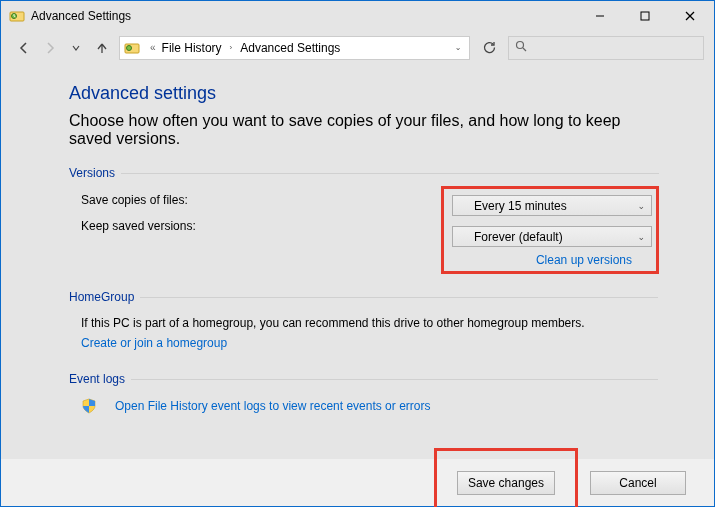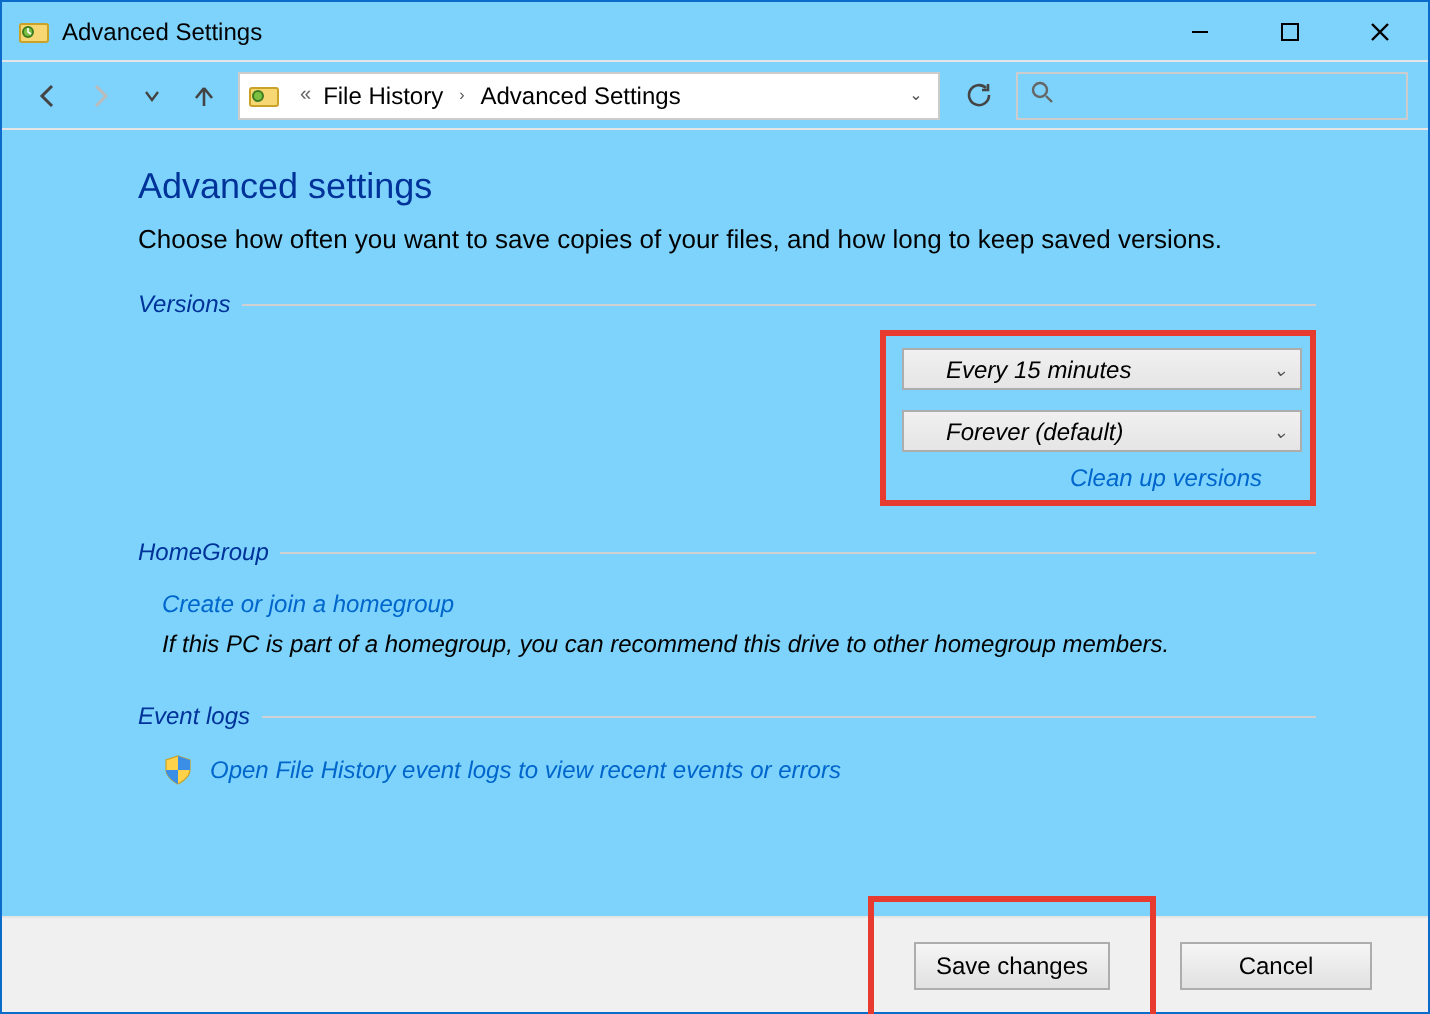--- a/index.html
+++ b/index.html
@@ -1,17 +1,17 @@
 <!DOCTYPE html>
 <html><head>
 <meta charset="utf-8">
 <style>
 * { box-sizing: border-box; margin: 0; padding: 0; }
 body { font-family: "Segoe UI", Tahoma, sans-serif; font-size: 12px; color: #000; background: #fff; }
-.window { width: 715px; height: 507px; border: 1px solid #0b6bcb; background: #7dd3fc; display: flex; flex-direction: column; }
+.window { width: 715px; height: 507px; border: 1px solid #0b6bcb; background: #e5e5e5; display: flex; flex-direction: column; }
 .titlebar { height: 30px; display: flex; align-items: center; padding: 0 2px 0 8px; border-bottom: 1px solid #e5e5e5; }
 .titlebar-icon { width: 16px; height: 16px; margin-right: 6px; display: inline-flex; align-items: center; justify-content: center; }
 .titlebar-title { flex: 0 0 auto; font-size: 12px; }
 .titlebar-spacer { flex: 1; }
 .titlebar-controls { display: flex; height: 100%; }
 .titlebar-btn { width: 45px; display: flex; align-items: center; justify-content: center; font-size: 14px; }
 .navbar { height: 34px; display: flex; align-items: center; padding: 0 10px 0 14px; gap: 8px; border-bottom: 1px solid #e5e5e5; }
 .nav-arrow { width: 18px; height: 18px; display: flex; align-items: center; justify-content: center; }
 .nav-arrow.disabled { color: #b0b0b0; }
 .breadcrumb-box { flex: 1; height: 24px; border: 1px solid #cccccc; display: flex; align-items: center; padding: 0 4px; gap: 4px; background: #fff; }
@@ -20,31 +20,31 @@
 .breadcrumb-chev { font-size: 8px; color: #555; padding: 0 2px; }
 .breadcrumb-end { flex: 1; }
 .breadcrumb-drop { width: 14px; text-align: center; font-size: 8px; color: #555; }
 .refresh-btn { width: 22px; height: 22px; display: flex; align-items: center; justify-content: center; }
 .search-box { width: 196px; height: 24px; border: 1px solid #cccccc; display: flex; align-items: center; padding: 0 6px; color: #777; }
 .search-box input { border: none; outline: none; flex: 1; font-size: 12px; color: #000; font-family: inherit; font-style: italic; }
 .search-box input::placeholder { color: #888; font-style: italic; }
 .search-icon { color: #555; }
 .content { flex: 1; padding: 18px 56px 10px 68px; overflow: auto; }
 .heading { color: #003399; font-size: 18px; font-weight: 400; margin-bottom: 8px; }
-.subtext { font-size: 13px; margin-bottom: 18px; }
-fieldset { border: none; border-top: 1px solid #d0d0d0; margin-bottom: 16px; padding-top: 10px; position: relative; font-style: italic; }
+.subtext { font-size: 16px; margin-bottom: 18px; }
+fieldset { border: none; border-top: 1px solid #d0d0d0; margin-bottom: 16px; padding-top: 10px; position: relative; }
 legend { color: #003399; font-size: 12px; padding-right: 6px; }
 .form-row { display: flex; align-items: center; margin: 3px 0 12px 12px; }
 .form-label { width: 360px; font-size: 12px; }
 .dropdown { width: 200px; height: 21px; border: 1px solid #adadad; background: linear-gradient(#f0f0f0,#e5e5e5); display: flex; align-items: center; padding: 0 21px; font-size: 12px; position: relative; }
 .dropdown .dd-chev { position: absolute; right: 6px; font-size: 9px; color: #555; }
 .right-link { text-align: right; margin-right: 16px; }
 .link { color: #0066cc; font-size: 12px; cursor: pointer; }
 .plain-text { font-size: 12px; margin: 2px 0 6px 12px; }
-.icon-row { display: flex; align-items: center; gap: 8px; margin: 2px 0 6px 12px; }
+.icon-row { display: flex; align-items: center; gap: 18px; margin: 2px 0 6px 12px; }
 .shield-icon { width: 16px; height: 16px; display: inline-block; }
 .footer { height: 48px; border-top: 1px solid #e5e5e5; background: #f0f0f0; display: flex; align-items: center; justify-content: flex-end; padding: 0 28px; gap: 12px; }
 .btn { min-width: 96px; height: 24px; border: 1px solid #adadad; background: linear-gradient(#f5f5f5,#e1e1e1); font-size: 12px; font-family: inherit; cursor: pointer; padding: 0 10px; }
 .highlight-dropdowns { border: 3px solid #e63b2e; padding: 6px 8px 24px 8px; position: relative; width: 218px; margin-left: auto; margin-top: -4px; }
 .highlight-dropdowns .right-link { position: absolute; right: 8px; bottom: 4px; }
 .highlight-save { border: 3px solid #e63b2e; padding: 20px; }
 .folder-svg { width: 16px; height: 16px; }
 </style>
 </head>
 <body>
@@ -133,40 +133,48 @@
     </div>
   </div>
 
   <div class="content">
     <div class="heading">Advanced settings</div>
     <div class="subtext">Choose how often you want to save copies of your files, and how long to keep saved versions.</div>
 
     <fieldset>
       <legend>Versions</legend>
       <div style="display:flex;align-items:flex-start;">
+        <div style="flex:1;">
+          <div class="form-row">
+            <span class="form-label">Save copies of files:</span>
+          </div>
+          <div class="form-row">
+            <span class="form-label">Keep saved versions:</span>
+          </div>
+        </div>
         <div class="highlight-dropdowns">
           <div class="dropdown" style="margin-bottom:10px;">
             <span>Every 15 minutes</span>
             <span class="dd-chev">⌄</span>
           </div>
           <div class="dropdown">
             <span>Forever (default)</span>
             <span class="dd-chev">⌄</span>
           </div>
           <div class="right-link">
             <span class="link">Clean up versions</span>
           </div>
         </div>
       </div>
     </fieldset>
 
     <fieldset>
       <legend>HomeGroup</legend>
+      <div class="plain-text">If this PC is part of a homegroup, you can recommend this drive to other homegroup members.</div>
       <div class="plain-text"><span class="link">Create or join a homegroup</span></div>
-      <div class="plain-text">If this PC is part of a homegroup, you can recommend this drive to other homegroup members.</div>
     </fieldset>
 
     <fieldset>
       <legend>Event logs</legend>
       <div class="icon-row">
         <span class="shield-icon">
           <svg width="16" height="16" viewBox="0 0 16 16">
               <path d="M8 1 L14 3 V8 C14 12 8 15 8 15 C8 15 2 12 2 8 V3 Z" fill="#ffd24a" stroke="#c9a227" stroke-width="0.6"></path>
               <path d="M8 1 L14 3 V8 L8 8 Z" fill="#3a8ee6"></path>
               <path d="M2 8 L8 8 V15 C8 15 2 12 2 8 Z" fill="#3a8ee6"></path>

